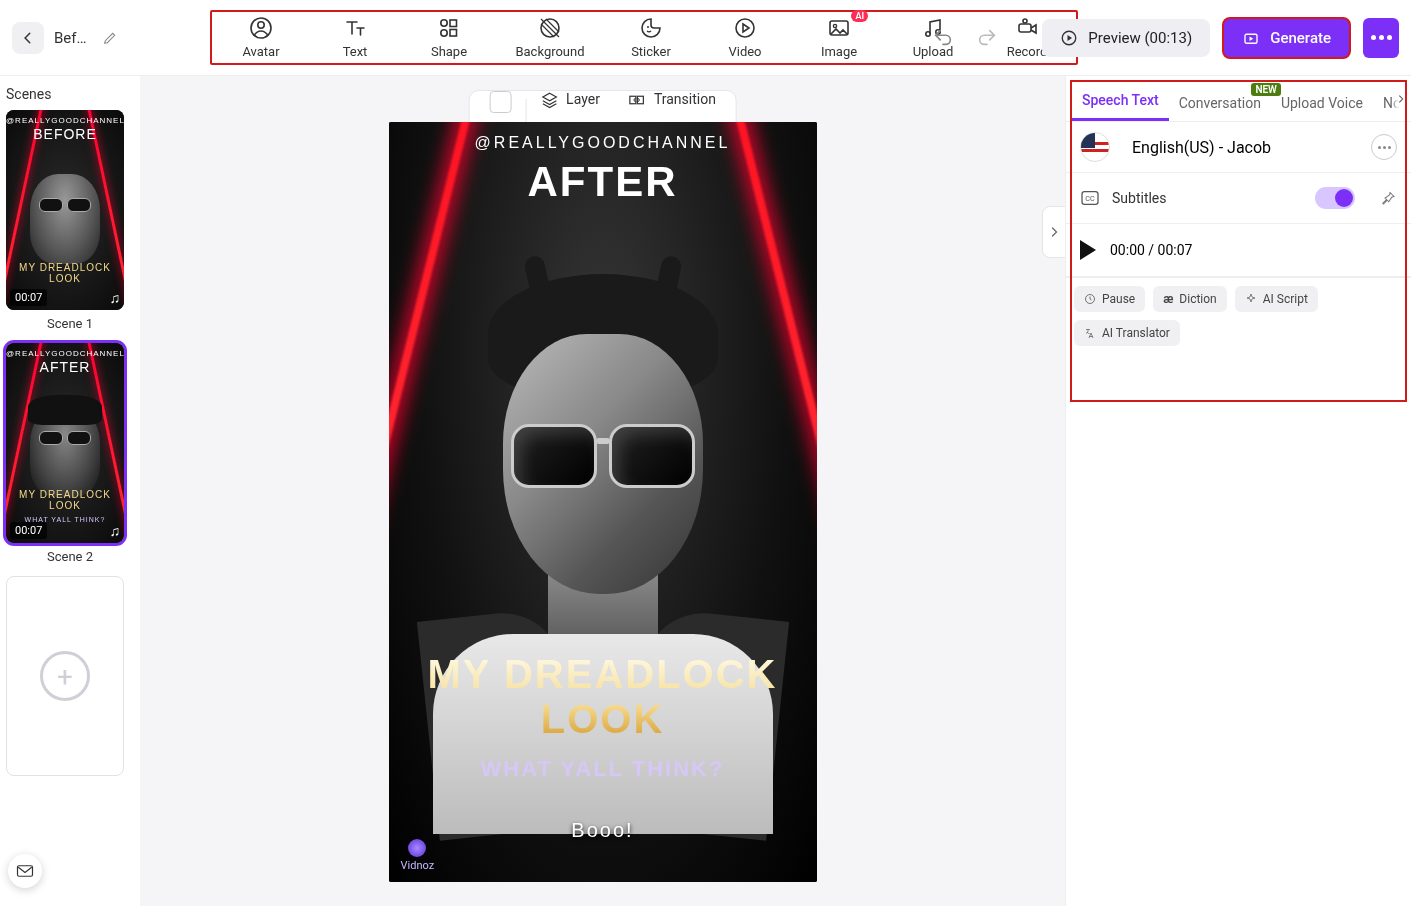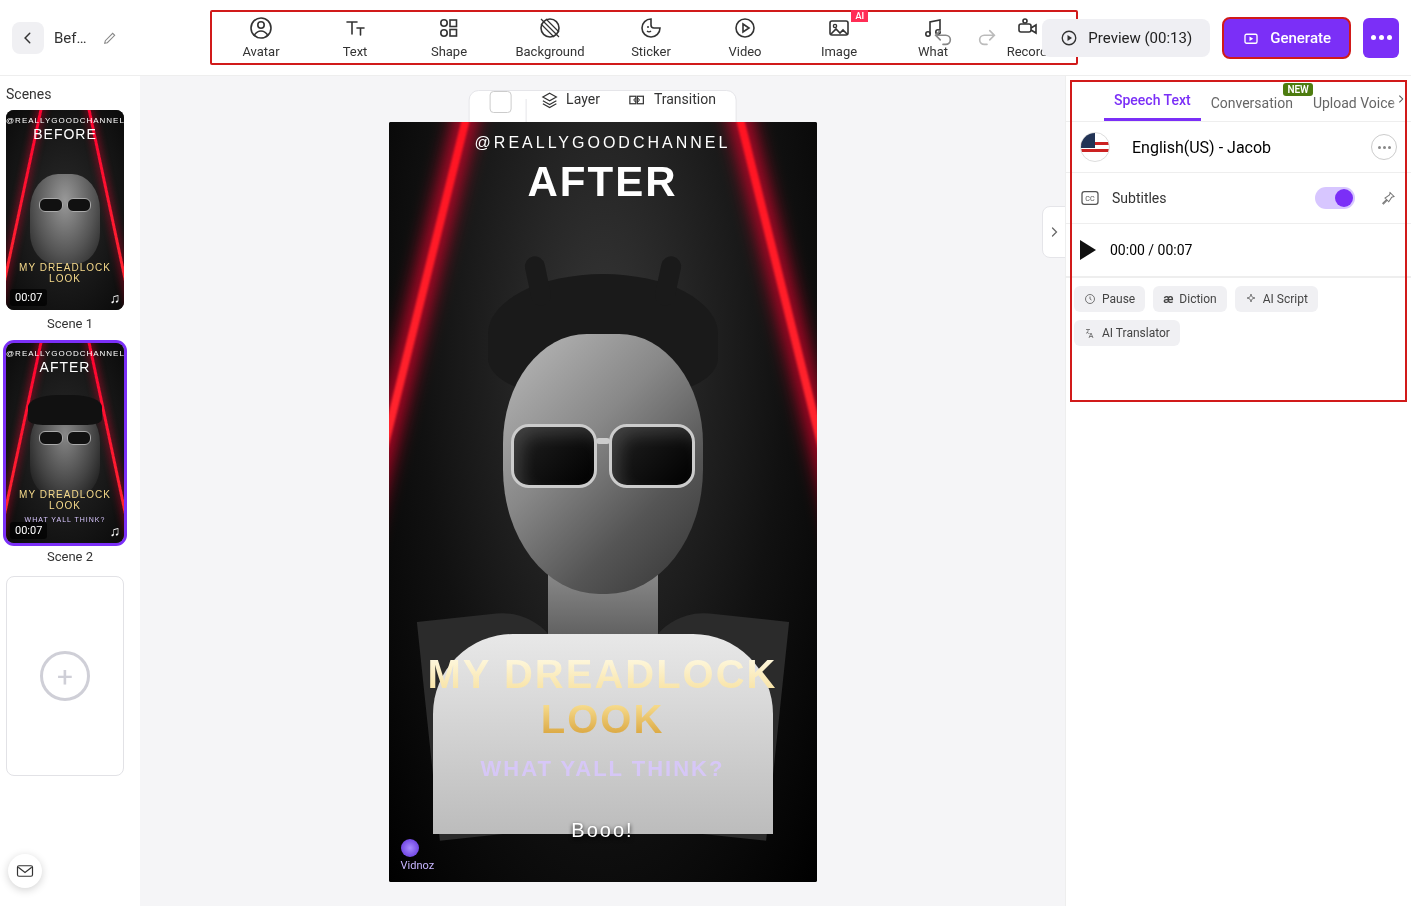--- a/index.html
+++ b/index.html
@@ -8,21 +8,21 @@
 
 .topbar { height: 76px; display: flex; align-items: center; padding: 0 12px; border-bottom: 1px solid #eee; position: relative; }
 .topbar-left { display: flex; align-items: center; gap: 10px; width: 190px; }
 .back-btn { width: 32px; height: 32px; border-radius: 8px; background: #f0f0f3; display:flex; align-items:center; justify-content:center; cursor:pointer; }
 .proj-name { font-size: 15px; color:#333; max-width: 34px; overflow:hidden; white-space:nowrap; text-overflow:ellipsis;}
 .edit-name { width:24px; height:24px; display:flex; align-items:center; justify-content:center; color:#888; cursor:pointer;}
 
 .tool-row { display:flex; gap: 24px; border: 2px solid #d11a1a; padding: 4px 14px; border-radius: 2px; margin-left: 8px;}
 .tool-item { display:flex; flex-direction:column; align-items:center; gap:4px; cursor:pointer; width: 70px; font-size:13px; color:#333; position:relative;}
 .tool-item .ic { width:24px; height:24px; display:flex; align-items:center; justify-content:center; }
-.tool-badge { position:absolute; top:-6px; right:6px; background:#ff2d55; color:#fff; font-size:9px; padding:1px 4px; border-radius:0; font-weight:600;}
+.tool-badge { position:absolute; top:-6px; right:6px; background:#ff2d55; color:#fff; font-size:9px; padding:1px 4px; border-radius:6px; font-weight:600;}
 
 .topbar-right { position:absolute; right: 12px; display:flex; align-items:center; gap:12px; }
 .undo-redo { display:flex; gap:18px; margin-right: 30px; color:#777;}
 .undo-redo div{width:26px;height:26px;display:flex;align-items:center;justify-content:center;cursor:pointer;}
 .preview-btn { background:#efeff3; border-radius:8px; padding: 10px 18px; display:flex; align-items:center; gap:10px; font-size:15px; cursor:pointer; color:#222;}
 .generate-btn { background:#7b2ff7; color:#fff; border-radius:8px; padding: 10px 18px; display:flex; align-items:center; gap:10px; font-size:15px; cursor:pointer; border:2px solid #d11a1a; font-weight:500;}
 .more-btn { width:36px; height:40px; background:#7b2ff7; display:flex; align-items:center; justify-content:center; border-radius:6px; cursor:pointer; color:#fff; gap:3px;}
 .more-btn span{width:5px;height:5px;border-radius:50%;background:#fff;}
 
 
@@ -70,29 +70,29 @@
 .jacket-l,.jacket-r{ position:absolute; top:340px; width:140px;height:220px;background:#2b2b2b; }
 .jacket-l{left:-20px;border-radius:0 60px 0 0;transform:rotate(-6deg);}
 .jacket-r{right:-20px;border-radius:60px 0 0 0;transform:rotate(6deg);}
 
 .stage-txt { position:absolute; width:100%; text-align:center; font-family: Impact,'Arial Black',sans-serif; letter-spacing:2px; }
 .tx-handle{ top:12px; font-size:16px; color:#fff; letter-spacing:3px; font-weight:500;}
 .tx-after{ top:36px; font-size:42px; color:#fff; font-weight:700;}
 .tx-title{ bottom:140px; font-size:40px; background: linear-gradient(180deg,#fffbe8 0%, #f5d98a 60%, #d49b2f 100%); -webkit-background-clip:text; background-clip:text; color:transparent; font-weight:700;}
 .tx-sub{ bottom:100px; font-size:22px; color:#d9c7ff; font-weight:700; opacity:0.85;}
 .tx-cap{ bottom:40px; font-size:20px; color:#fff; text-shadow:0 2px 4px #000;}
-.vid-logo{ position:absolute; bottom:10px; left:12px; color:#c8b6ff; font-size:11px; display:flex; flex-direction:column; align-items:flex-start; gap:2px;}
+.vid-logo{ position:absolute; bottom:10px; left:12px; color:#c8b6ff; font-size:11px; display:flex; flex-direction:column; align-items:center; gap:2px;}
 .vid-logo .vc{width:18px;height:18px;border-radius:50%;background: radial-gradient(circle,#a88bff,#5b2bd9);}
 
 
 .right-col { width: 346px; border-left:1px solid #eee; display:flex; flex-direction:column; position:relative;}
 .panel-highlight{ position:absolute; top:4px; left:4px; right:4px; height: 322px; border:2px solid #d11a1a; pointer-events:none; z-index:5;}
 .tabs { display:flex; border-bottom:1px solid #eee; position:relative; height:46px; align-items:flex-end; padding: 0 6px; overflow:hidden;}
 .tab { padding: 10px 10px; font-size:14px; color:#666; cursor:pointer; white-space:nowrap; position:relative;}
-.tab.active{ color:#7b2ff7; border-bottom:3px solid #7b2ff7; font-weight:500;margin-left:32px;}
+.tab.active{ color:#7b2ff7; border-bottom:3px solid #7b2ff7; font-weight:500;}
 .tab-new{ position:absolute; top:-2px; right:-10px; background:#4d7c0f; color:#fff; font-size:10px; padding:1px 4px; border-radius:3px; font-weight:600;}
 .tabs-scroll{position:absolute;right:0;top:0;height:100%;width:20px;display:flex;align-items:center;justify-content:center;background:linear-gradient(to left,#fff 60%,transparent);color:#666;cursor:pointer;}
 
 .voice-row { display:flex; align-items:center; padding:10px 14px; border-bottom:1px solid #eee; gap:22px; cursor:pointer;}
 .flag{width:30px;height:30px;border-radius:50%;background:linear-gradient(180deg,#fff 33%,#c22 33%,#c22 44%,#fff 44%,#fff 56%,#c22 56%,#c22 67%,#fff 67%);position:relative;overflow:hidden;border:1px solid #ddd;}
 .flag::before{content:"";position:absolute;top:0;left:0;width:14px;height:15px;background:#235;}
 .voice-more{margin-left:auto;width:26px;height:26px;border:1px solid #ccc;border-radius:50%;display:flex;align-items:center;justify-content:center;gap:2px;}
 .voice-more span{width:3px;height:3px;background:#888;border-radius:50%;}
 
 .opt-row{ display:flex; align-items:center; padding:14px 14px; border-bottom:1px solid #eee; gap:12px; cursor:pointer; font-size:14px; color:#333;}
@@ -201,21 +201,21 @@
       <span>Image</span>
     </div>
     <div class="tool-item">
       <div class="ic">
           <svg width="24" height="24" viewBox="0 0 24 24">
             <path d="M9 18V6l10-2v12" stroke="#333" stroke-width="1.6" fill="none"></path>
             <circle cx="7" cy="18" r="2.2" stroke="#333" stroke-width="1.6" fill="none"></circle>
             <circle cx="17" cy="16" r="2.2" stroke="#333" stroke-width="1.6" fill="none"></circle>
           </svg>
         </div>
-      <span>What</span>
+      <span>Upload</span>
     </div>
     <div class="tool-item">
       <div class="ic">
           <svg width="24" height="24" viewBox="0 0 24 24">
             <rect x="4" y="8" width="12" height="8" rx="2" stroke="#333" stroke-width="1.6" fill="none"></rect>
             <path d="M16 12l5-3v8l-5-3" stroke="#333" stroke-width="1.6" fill="none"></path>
             <circle cx="10" cy="5" r="2" stroke="#333" stroke-width="1.6" fill="none"></circle>
           </svg>
         </div>
       <span>Record</span>

